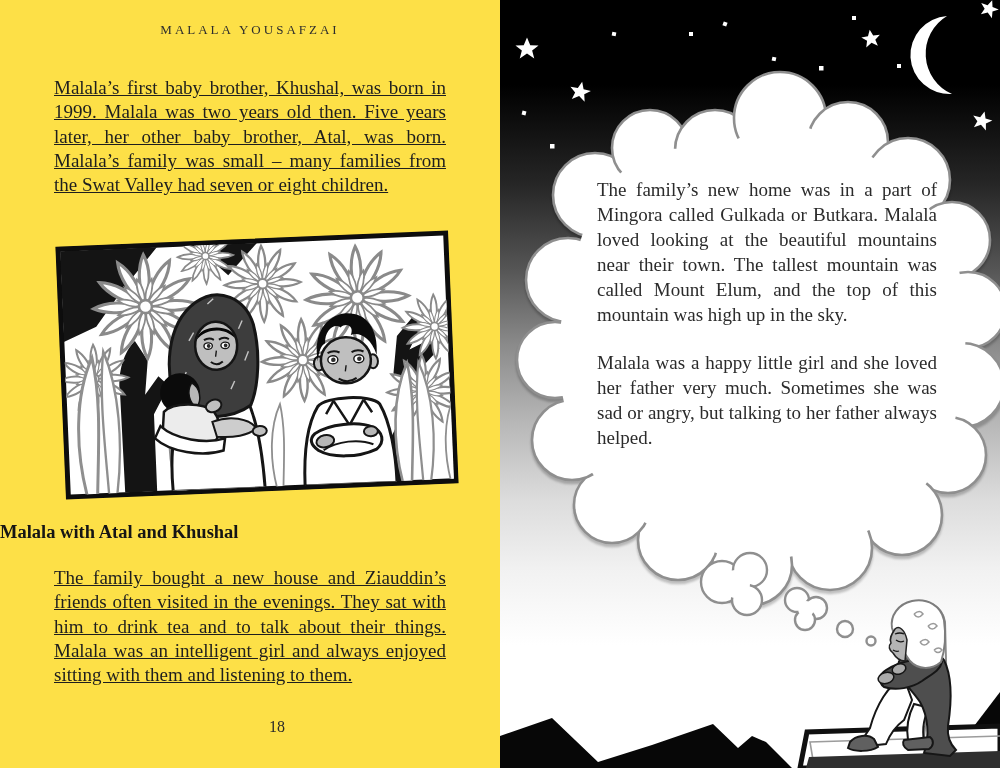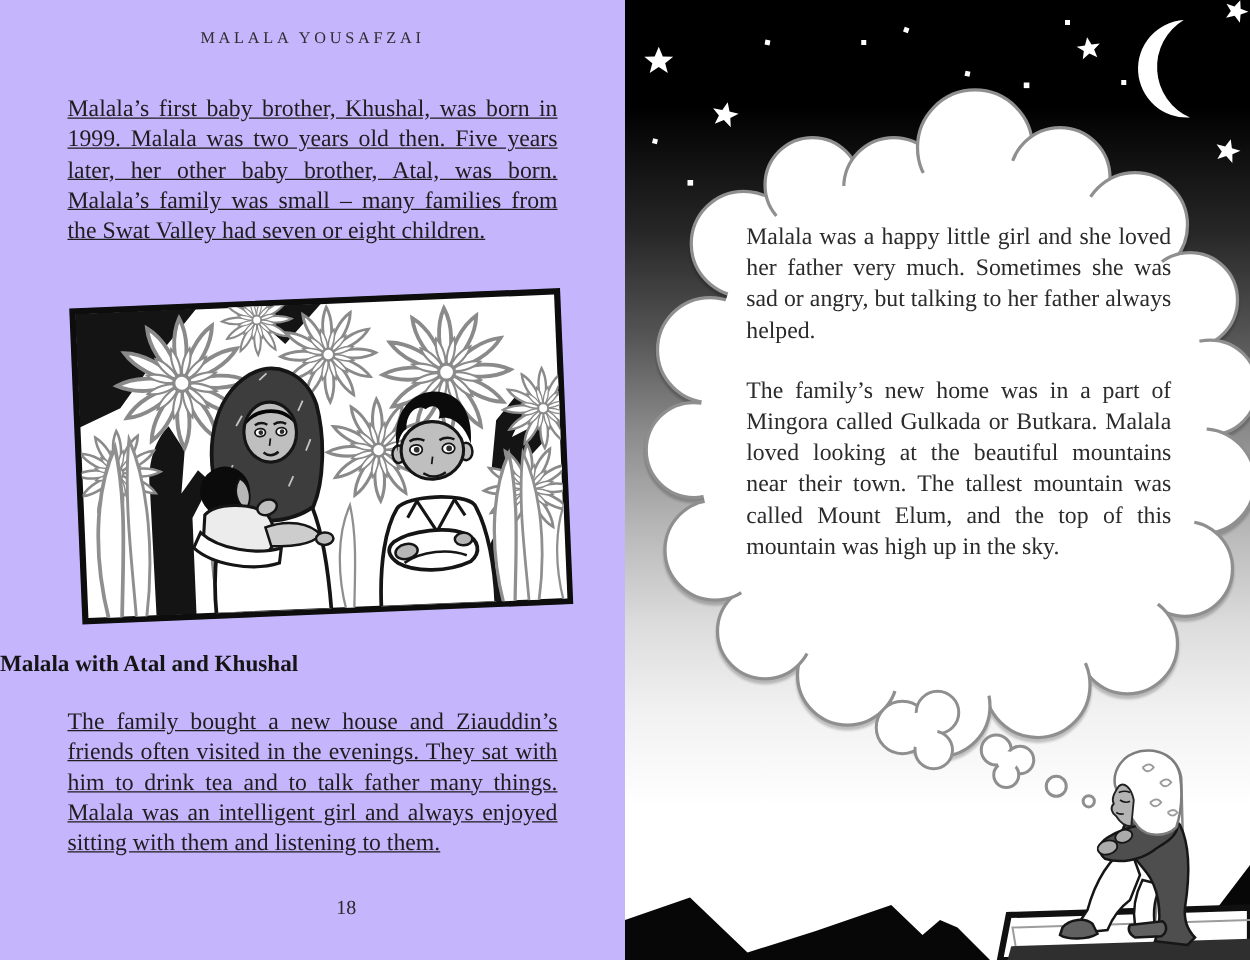--- a/index.html
+++ b/index.html
@@ -1,19 +1,19 @@
 <!DOCTYPE html>
 <html><head>
 <meta charset="utf-8">
 <style>
   html,body{margin:0;padding:0;background:#ffffff;}
   .stage{position:relative;width:1000px;height:768px;background:#ffffff;overflow:hidden;
          font-family:"Liberation Serif", serif;color:#222;}
   
-  .page-left{position:absolute;left:0;top:0;width:500px;height:768px;background:#c4b5fd;}
+  .page-left{position:absolute;left:0;top:0;width:500px;height:768px;background:#fde047;}
   .running-head{position:absolute;top:22px;left:0;width:100%;text-align:center;
          font-size:13px;letter-spacing:3px;color:#2d2d2d;}
   .body-par{position:absolute;left:54px;width:392px;font-size:19px;line-height:24.3px;
          text-align:justify;color:#1e1e1e;margin:0;text-decoration:underline;}
   .par1{top:76px;}
   .par2{top:566px;}
   .illu-wrap{position:absolute;left:60px;top:238px;width:394px;height:254px;
          transform:rotate(-2.4deg);transform-origin:50% 50%;}
   .caption{position:absolute;top:522px;left:0;width:500px;text-align:left;
          font-weight:bold;font-size:18.5px;color:#151515;}
@@ -160,21 +160,21 @@
             <path d="M260,215 C274,206 296,205 310,211" fill="none" stroke="#151515" stroke-width="2"></path>
             <ellipse cx="262" cy="206" rx="9" ry="6" fill="#b7b7b7" stroke="#151515" stroke-width="2" transform="rotate(-10 262 206)"></ellipse>
             <ellipse cx="308" cy="198" rx="7" ry="5" fill="#b7b7b7" stroke="#151515" stroke-width="2"></ellipse>
           </g>
         </svg>
       </svg>
     </div>
 
     <div class="caption">Malala with Atal and Khushal</div>
 
-    <p class="body-par par2">The family bought a new house and Ziauddin’s friends often visited in the evenings. They sat with him to drink tea and to talk father many things. Malala was an intelligent girl and always enjoyed sitting with them and listening to them.</p>
+    <p class="body-par par2">The family bought a new house and Ziauddin’s friends often visited in the evenings. They sat with him to drink tea and to talk about their things. Malala was an intelligent girl and always enjoyed sitting with them and listening to them.</p>
 
     <div class="folio">18</div>
   </div>
 
   <div class="page-right">
     <svg class="scene" width="500" height="768" viewBox="0 0 500 768">
       <defs>
         <polygon id="star5" points="0,-11 3.1,-3.6 11,-3.4 4.9,1.5 6.9,9 0,4.4 -6.9,9 -4.9,1.5 -11,-3.4 -3.1,-3.6"></polygon>
       </defs>
 
@@ -261,18 +261,18 @@
           <path d="M434,650 q5,-4 8,0 q-4,5 -8,0"></path>
         </g>
         <path d="M395,629 C391,635 389,639 391,643 C388,646 389,650 393,653 C396,658 400,661 405,661 L407,640 C405,630 399,625 395,629 Z" fill="#b4b4b4" stroke="#222" stroke-width="1.5"></path>
         <path d="M395,634 Q400,632 404,634" fill="none" stroke="#161616" stroke-width="1.3"></path>
         <path d="M396,640 Q400,643 404,641" fill="none" stroke="#161616" stroke-width="1.3"></path>
         <path d="M393,650 Q396,652 399,651" fill="none" stroke="#161616" stroke-width="1.3"></path>
       </g>
     </svg>
 
     <div class="bubble-text">
+      <p>The family’s new home was in a part of Mingora called Gulkada or Butkara. Malala loved looking at the beautiful mountains near their town. The tallest mountain was called Mount Elum, and the top of this mountain was high up in the sky.</p>
       <p>Malala was a happy little girl and she loved her father very much. Sometimes she was sad or angry, but talking to her father always helped.</p>
-      <p>The family’s new home was in a part of Mingora called Gulkada or Butkara. Malala loved looking at the beautiful mountains near their town. The tallest mountain was called Mount Elum, and the top of this mountain was high up in the sky.</p>
     </div>
   </div>
 
 </div>
 
 </body></html>

